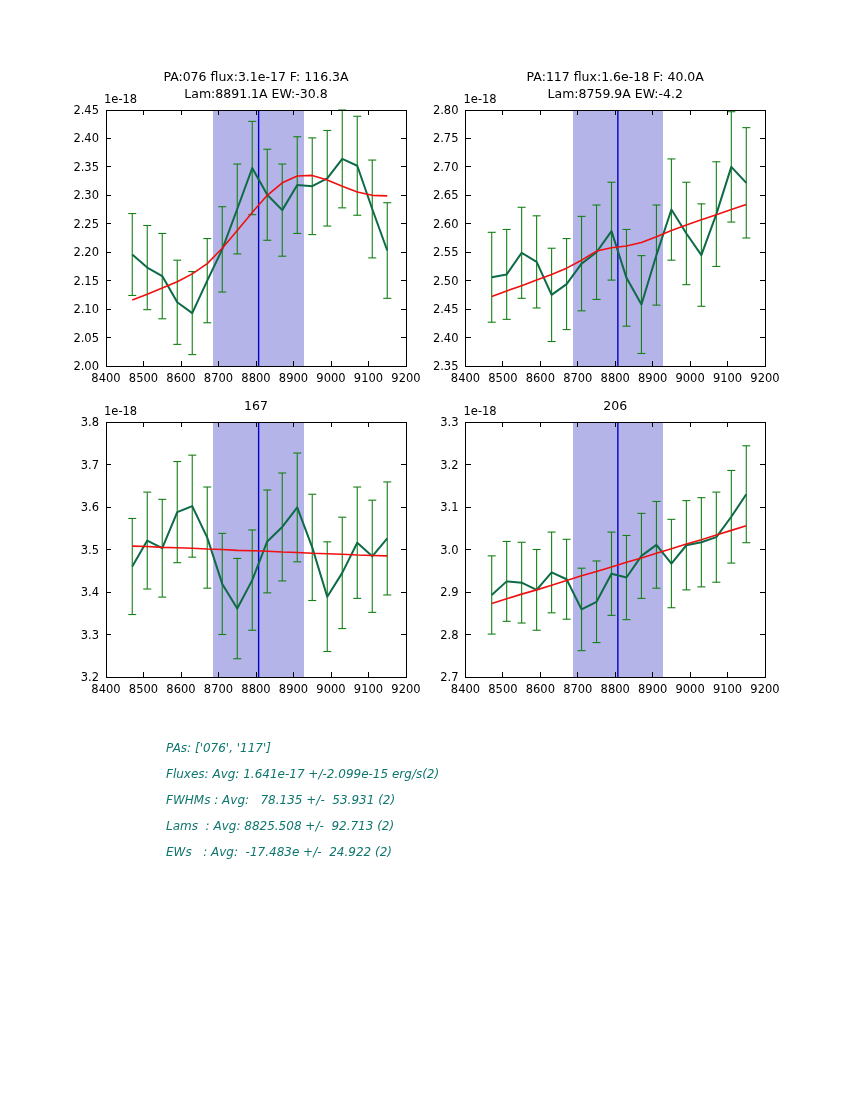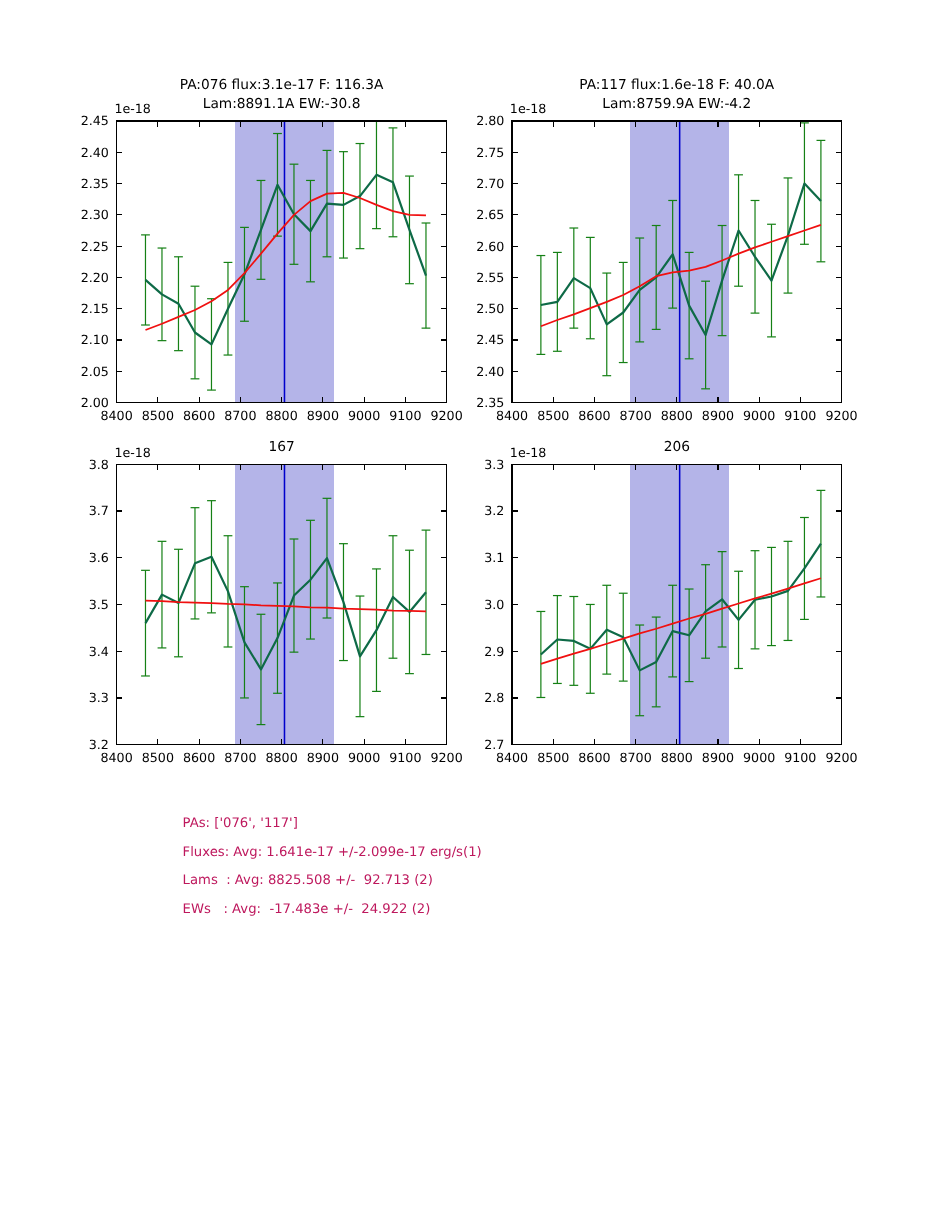--- a/index.html
+++ b/index.html
@@ -13,21 +13,22 @@
   }
   #figure-svg { position: absolute; left: 0; top: 0; }
   #figure-svg text { fill: #000000; }
   #figure-svg .tick-label { font-size: 11.5px; font-family: "DejaVu Sans", sans-serif; }
   #figure-svg .title-label { font-size: 12.5px; font-family: "DejaVu Sans", sans-serif; }
   #figure-svg .offset-label { font-size: 11.5px; font-family: "DejaVu Sans", sans-serif; }
   .summary {
     position: absolute;
     left: 166px;
     top: 735px;
-    color: #be185d;
+    color: #0f766e;
+    font-style: italic;
   }
   .summary-line {
     white-space: pre;
     font-size: 12px;
     line-height: 26px;
     height: 26px;
     font-family: "DejaVu Sans", sans-serif;
   }
 </style>
 </head>
@@ -503,17 +504,18 @@
         <text x="458.5" y="468.4999999999999" text-anchor="end" class="tick-label">3.2</text>
         <line x1="465.5" x2="470.5" y1="422" y2="422" stroke="#000000" stroke-width="1" shape-rendering="crispEdges"></line>
         <line x1="765" x2="760" y1="422" y2="422" stroke="#000000" stroke-width="1" shape-rendering="crispEdges"></line>
         <text x="458.5" y="426" text-anchor="end" class="tick-label">3.3</text>
         <text x="463.5" y="415" class="offset-label">1e-18</text>
         <text x="615.25" y="410" text-anchor="middle" class="title-label">206</text>
       </g>
     </svg>
   <div class="summary">
     <div class="summary-line">PAs: ['076', '117']</div>
-    <div class="summary-line">Fluxes: Avg: 1.641e-17 +/-2.099e-17 erg/s(1)</div>
+    <div class="summary-line">Fluxes: Avg: 1.641e-17 +/-2.099e-15 erg/s(2)</div>
+    <div class="summary-line">FWHMs : Avg:   78.135 +/-  53.931 (2)</div>
     <div class="summary-line">Lams  : Avg: 8825.508 +/-  92.713 (2)</div>
     <div class="summary-line">EWs   : Avg:  -17.483e +/-  24.922 (2)</div>
   </div>
 </div>
 
 </body></html>

